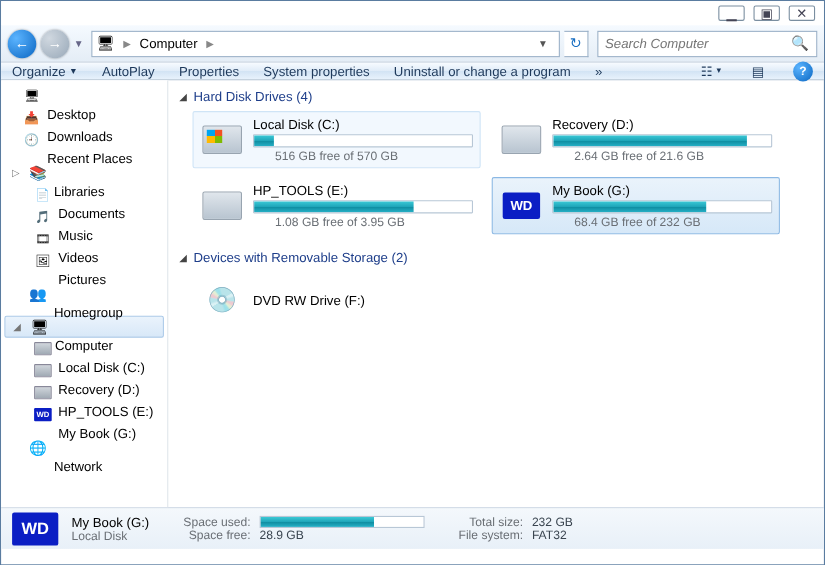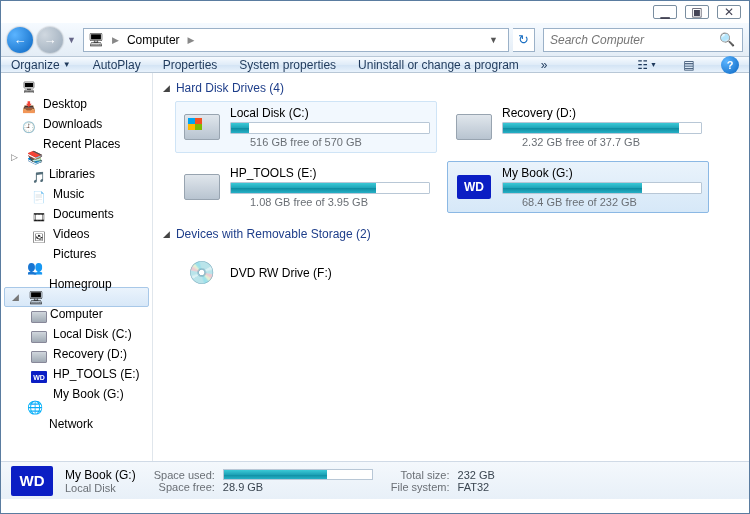--- a/index.html
+++ b/index.html
@@ -47,21 +47,21 @@
 .dinfo { flex:1; display:flex; flex-direction:column; gap:2px; }
 .dname { color:#000; }
 .dbar { width:100%; height:12px; border:1px solid #b8c7d6; background:#fff; position:relative; border-radius:1px; overflow:hidden; }
 .dfill { height:100%; background:linear-gradient(#3bc9d6,#1ea4b8 50%,#0e8ca0 51%,#26b0c6); }
 .dfree { color:#6a6f75; font-size:11px;padding-left:20px; }
 .statusbar { height:38px; border-top:1px solid #d0dae6; background:linear-gradient(#f4f8fc,#e8f0f8); display:flex; align-items:center; padding:0 10px; gap:12px; }
 .sbicn { width:42px; height:30px; display:flex; align-items:center; justify-content:center; }
 .sbcol { display:flex; flex-direction:column; justify-content:center; }
 .sbname { font-weight:normal; color:#000; }
 .sbtype { color:#6a6f75; font-size:11px; }
-.sbgrid { display:grid; grid-template-columns:auto auto; column-gap:8px; row-gap:0px; margin-left:6px; align-items:center; }
+.sbgrid { display:grid; grid-template-columns:auto auto; column-gap:8px; row-gap:0px; margin-left:19px; align-items:center; }
 .sbk { text-align:right; color:#6a6f75; font-size:11px; }
 .sbv { color:#3a4550; font-size:11px; display:flex; align-items:center; gap:4px; }
 .sbbar { width:150px; height:11px; border:1px solid #b8c7d6; background:#fff; }
 .sbbarfill { height:100%; background:linear-gradient(#3bc9d6,#1ea4b8 50%,#0e8ca0 51%,#26b0c6); }
 
 .i-computer::before{content:"🖥";font-size:13px;}
 .i-desktop::before{content:"🖥";font-size:11px;}
 .i-down::before{content:"📥";font-size:11px;}
 .i-recent::before{content:"🕘";font-size:11px;color:#c38a00;}
 .i-lib::before{content:"📚";font-size:13px;color:#4a88c8;}
@@ -144,26 +144,26 @@
         <span class="ticn i-recent"></span>
         <span class="lbl">Recent Places</span>
       </div>
     <div class="spacer8"></div>
     <div class="tnode root">
         <span class="exp">▷</span>
         <span class="ticn i-lib"></span>
         <span class="lbl">Libraries</span>
       </div>
     <div class="tnode ind1">
+        <span class="ticn i-doc"></span>
+        <span class="lbl">Documents</span>
+      </div>
+    <div class="tnode ind1">
         <span class="ticn i-music"></span>
         <span class="lbl">Music</span>
-      </div>
-    <div class="tnode ind1">
-        <span class="ticn i-doc"></span>
-        <span class="lbl">Documents</span>
       </div>
     <div class="tnode ind1">
         <span class="ticn i-vid"></span>
         <span class="lbl">Videos</span>
       </div>
     <div class="tnode ind1">
         <span class="ticn i-pic"></span>
         <span class="lbl">Pictures</span>
       </div>
     <div class="spacer8"></div>
@@ -230,21 +230,21 @@
       </div>
       <div class="drive">
         <div class="dicn">
             <div class="i-drive"></div>
           </div>
         <div class="dinfo">
           <div class="dname">Recovery (D:)</div>
           <div class="dbar">
               <div class="dfill" style="width:89%"></div>
             </div>
-          <div class="dfree">2.32 GB free of 37.7 GB</div>
+          <div class="dfree">2.64 GB free of 21.6 GB</div>
         </div>
       </div>
       <div class="drive">
         <div class="dicn">
             <div class="i-drive"></div>
           </div>
         <div class="dinfo">
           <div class="dname">HP_TOOLS (E:)</div>
           <div class="dbar">
               <div class="dfill" style="width:73%"></div>

